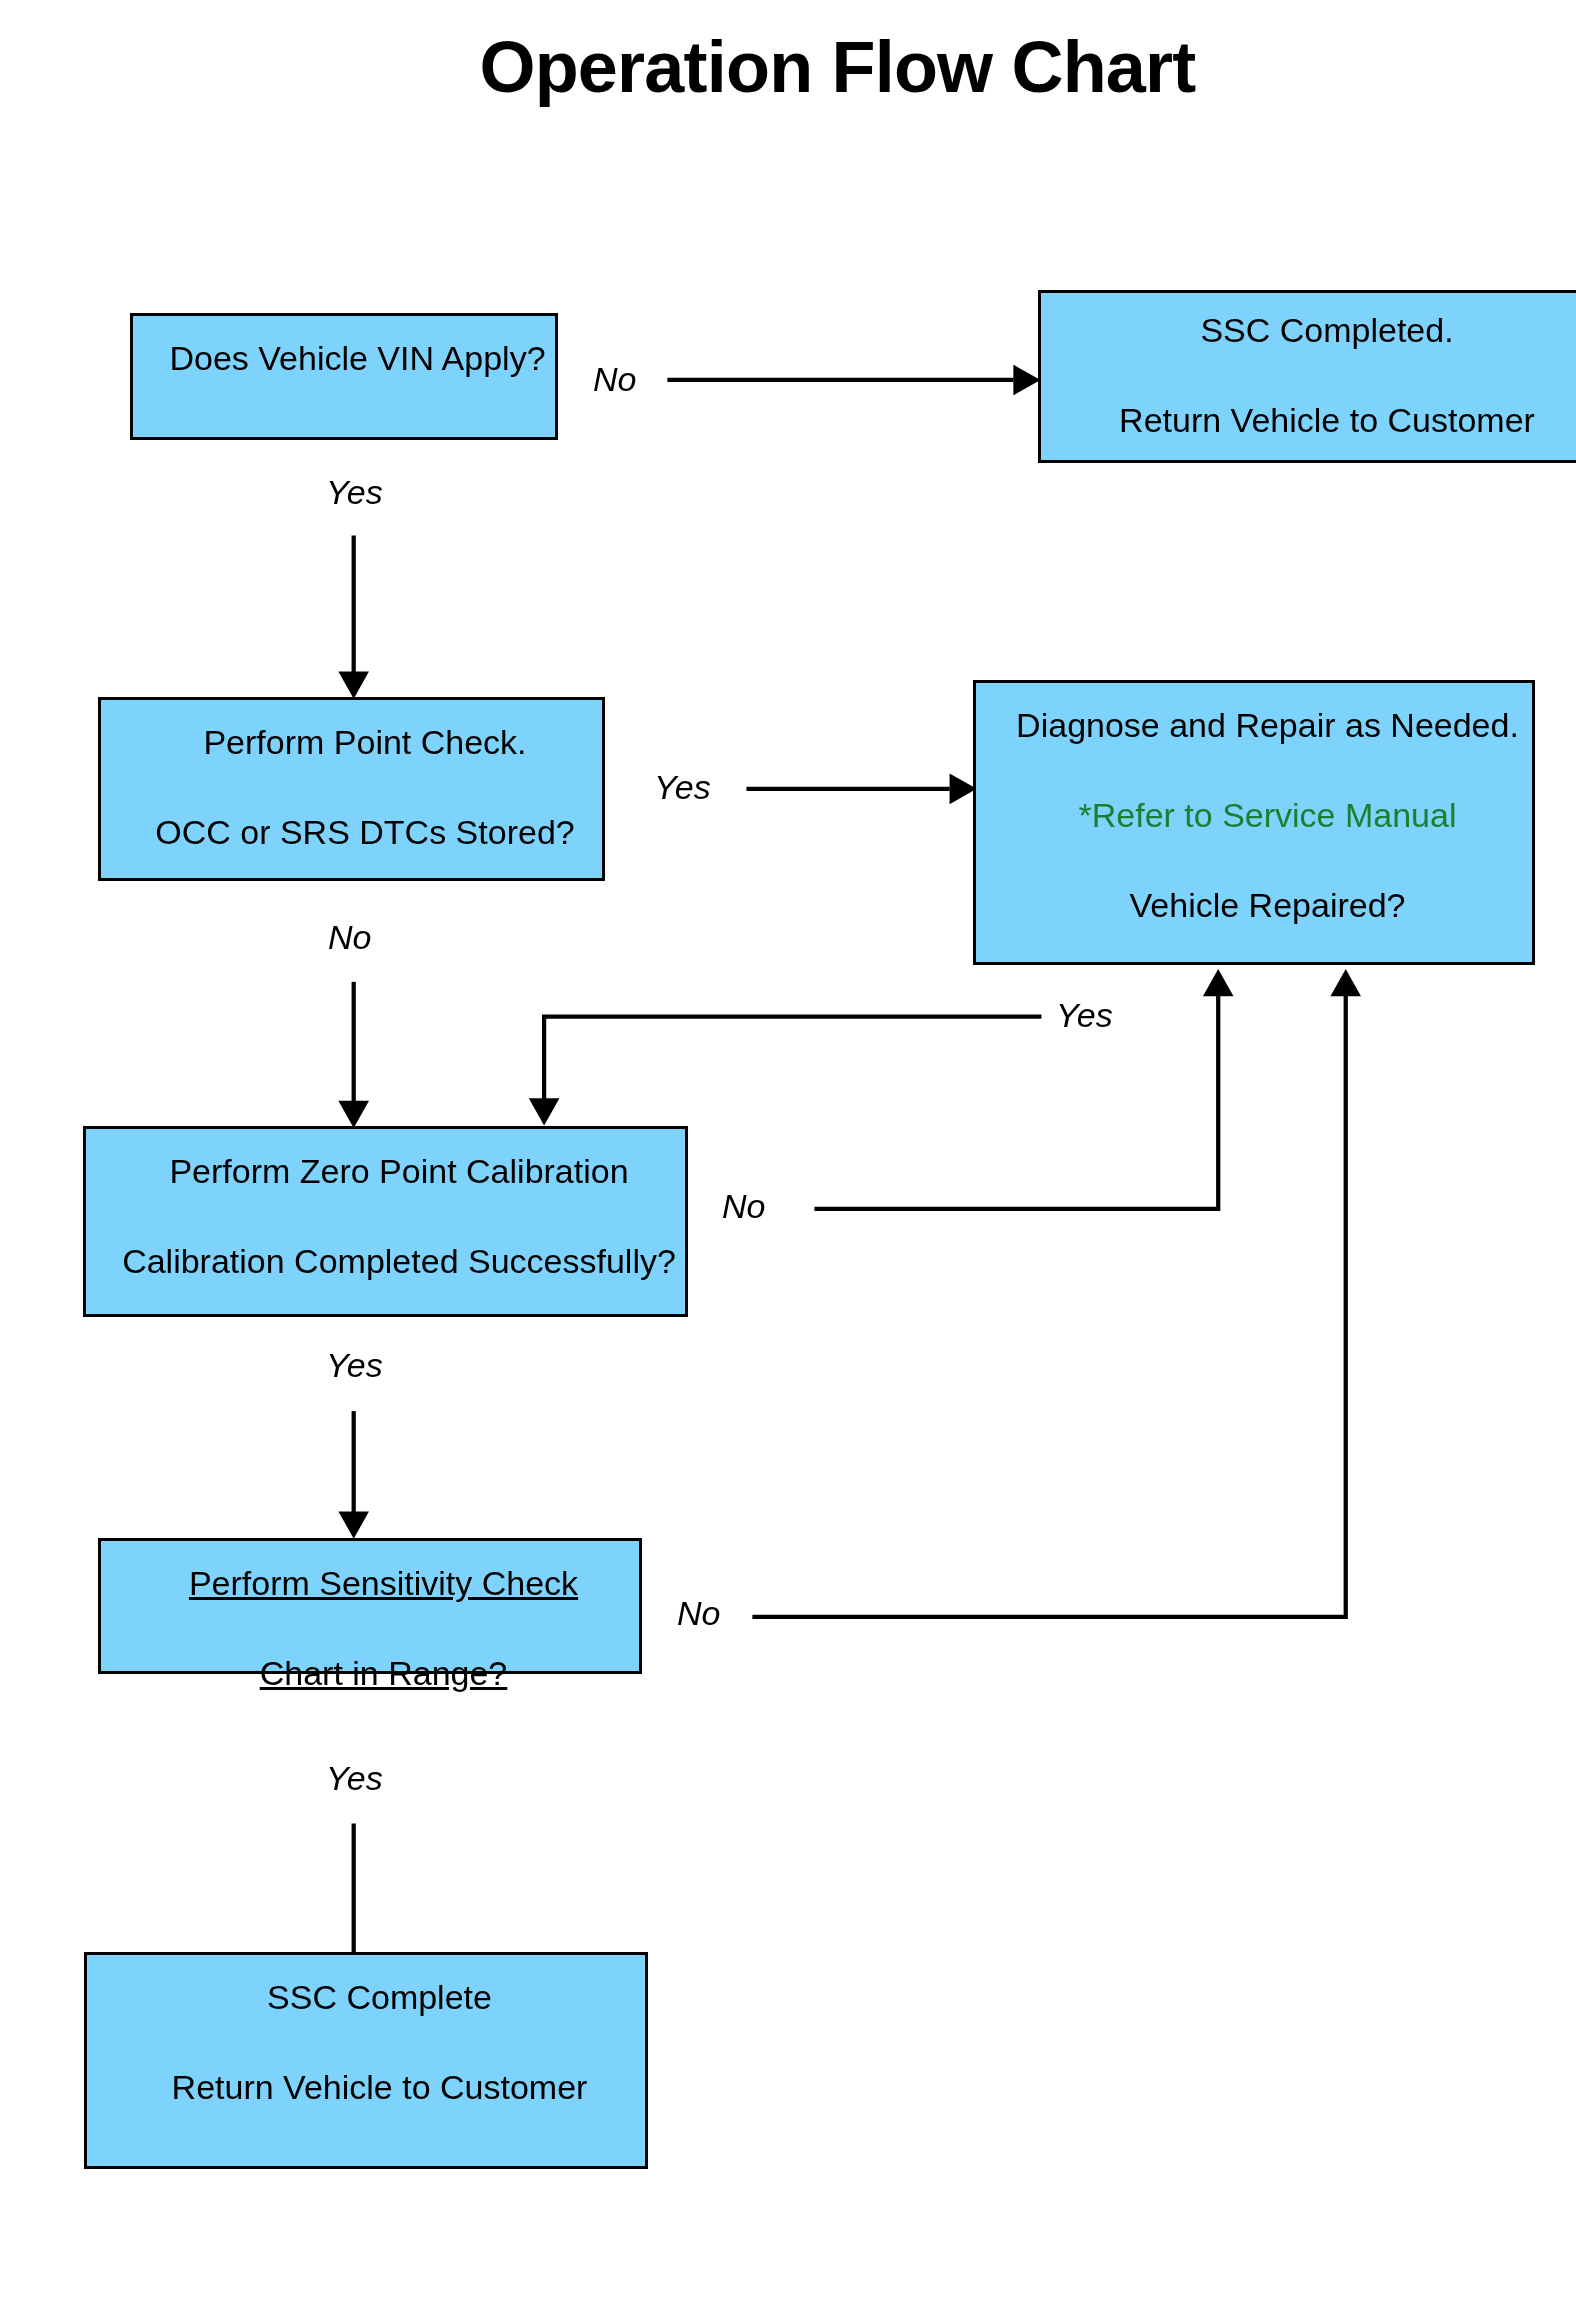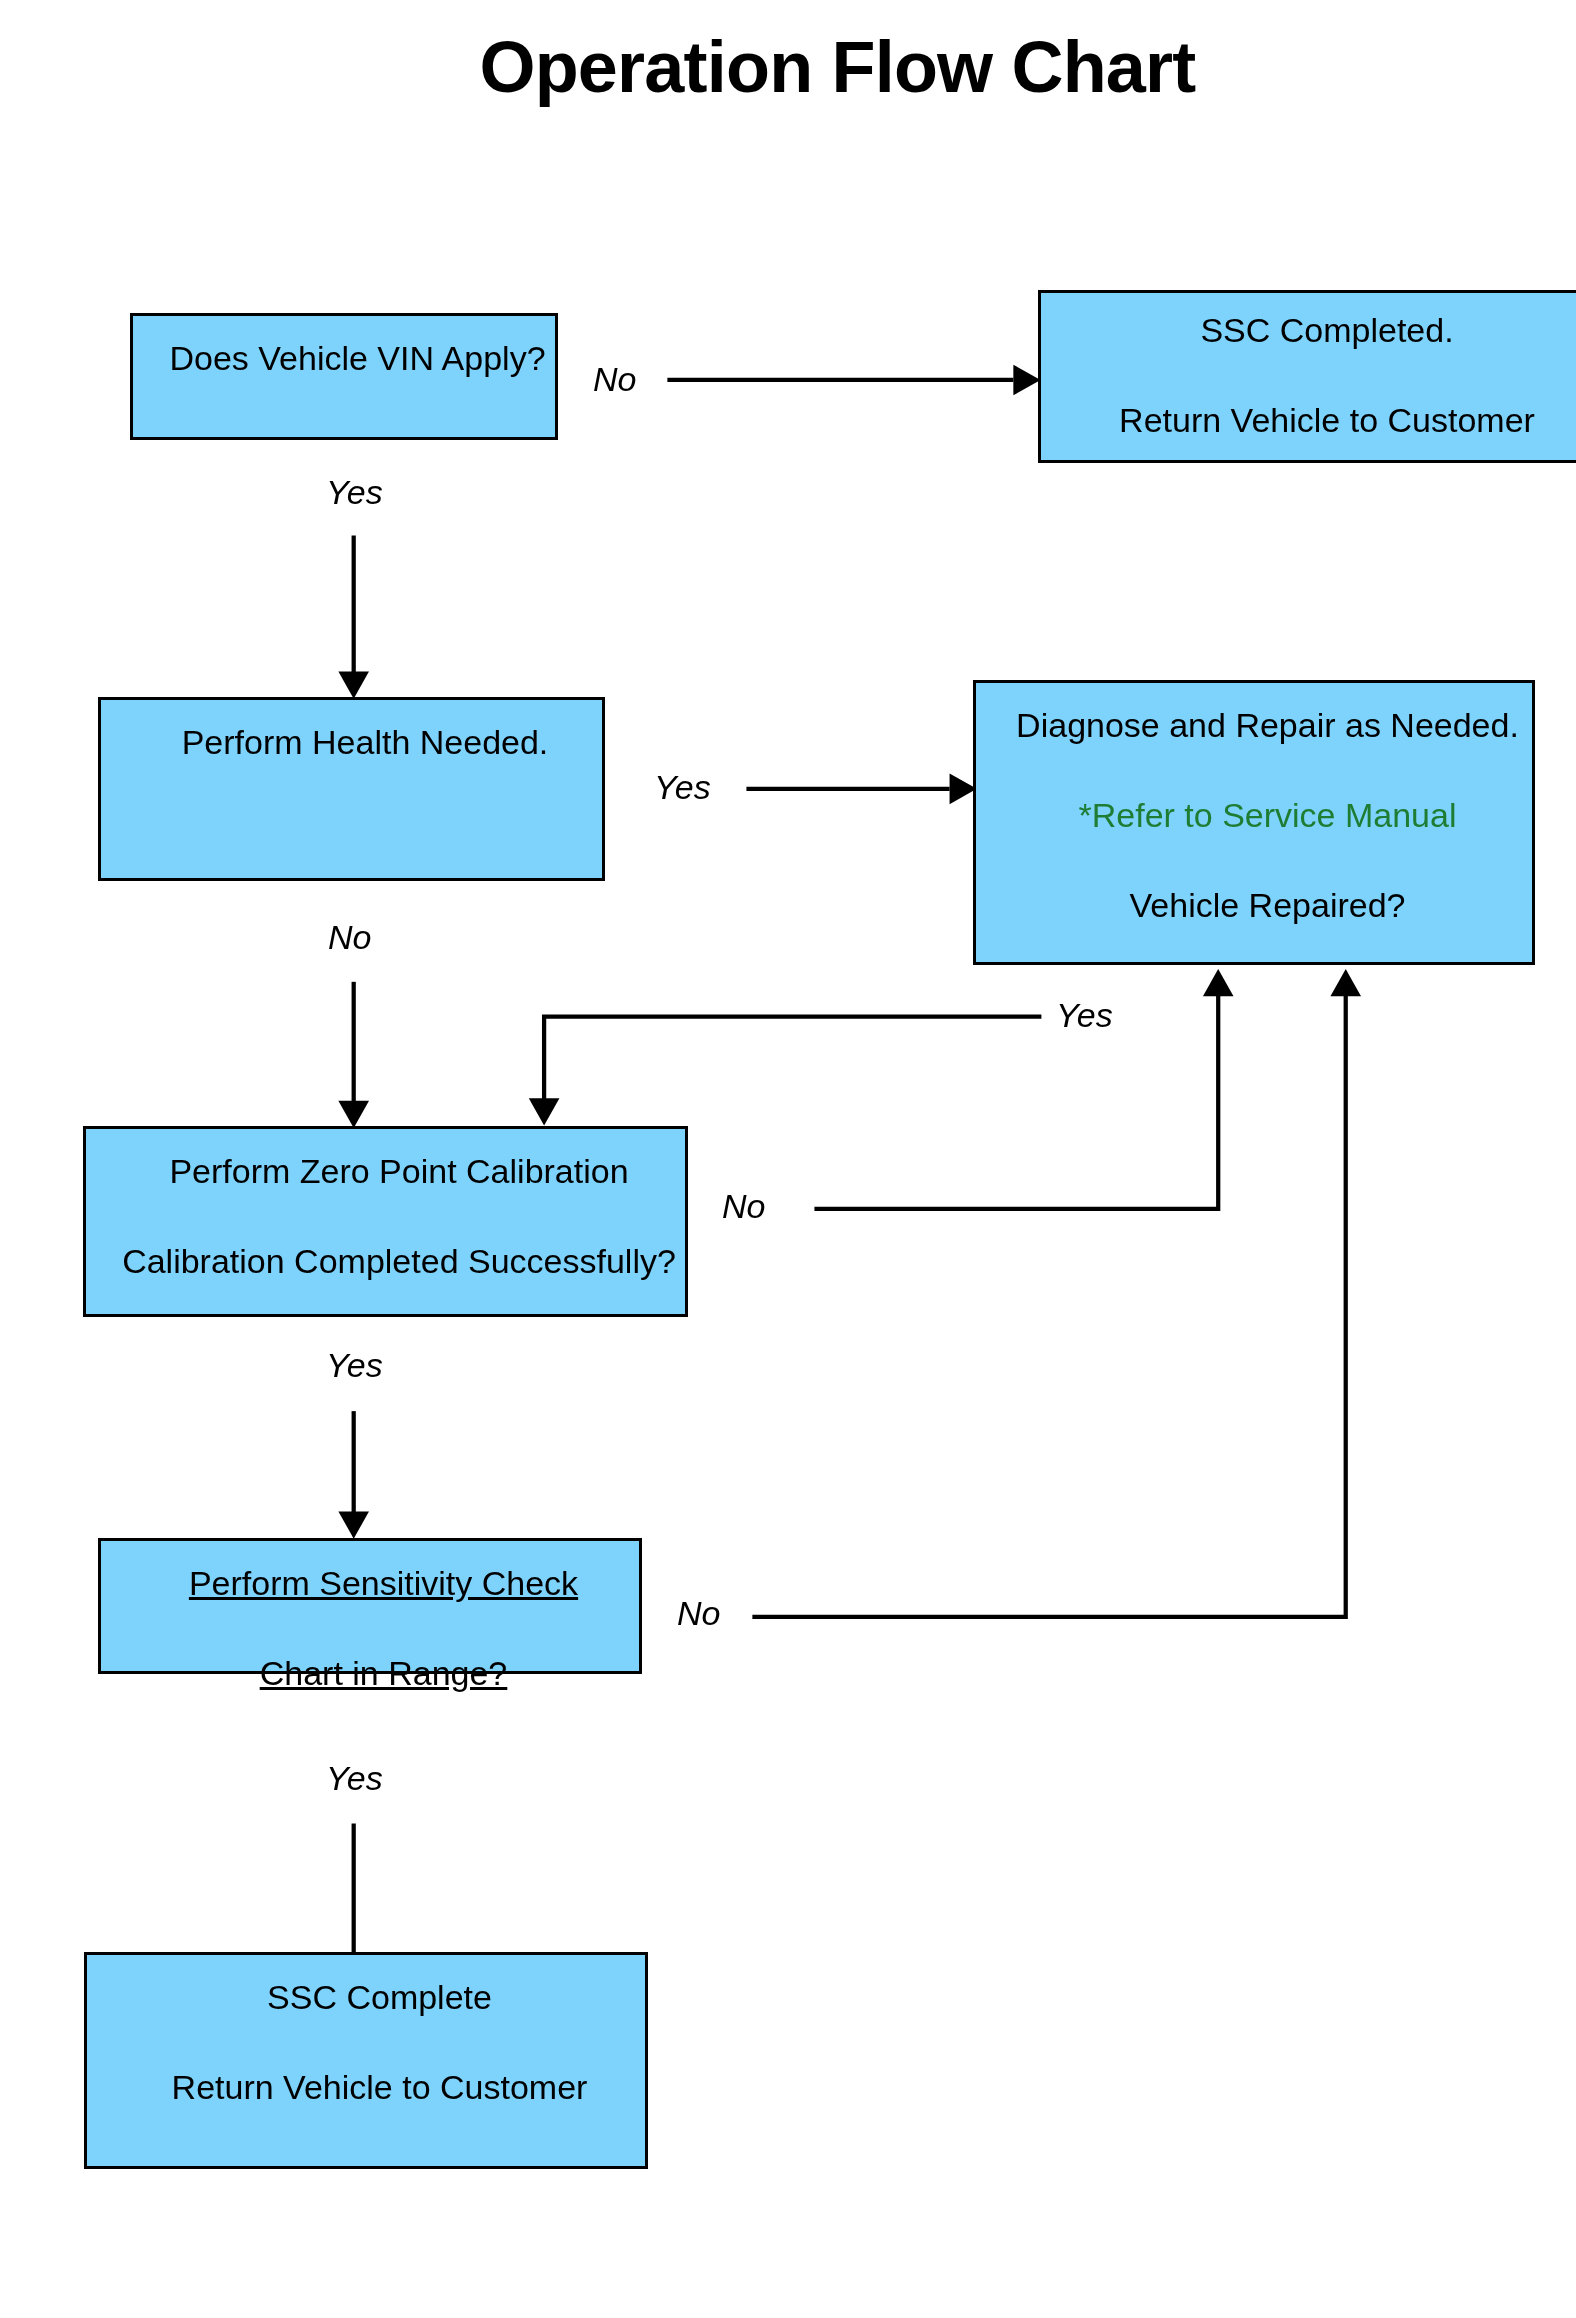--- a/index.html
+++ b/index.html
@@ -119,21 +119,22 @@
   <div class="node" style="left:130px; top:313px; width:428px; height:127px;">
     <span class="line">Does Vehicle VIN Apply?</span>
   </div>
 
   <div class="node" style="left:1038px; top:290px; width:551px; height:173px; padding-top:17px;">
     <span class="line">SSC Completed.</span>
     <span class="line">Return Vehicle to Customer</span>
   </div>
 
   <div class="node" style="left:98px; top:697px; width:507px; height:184px;">
-    <span class="line">Perform Health Needed.</span>
+    <span class="line">Perform Point Check.</span>
+    <span class="line">OCC or SRS DTCs Stored?</span>
   </div>
 
   <div class="node" style="left:83px; top:1126px; width:605px; height:191px;">
     <span class="line">Perform Zero Point Calibration</span>
     <span class="line">Calibration Completed Successfully?</span>
   </div>
 
   <div class="node" style="left:973px; top:680px; width:562px; height:285px;">
     <span class="line">Diagnose and Repair as Needed.</span>
     <span class="line" style="color: rgb(30, 125, 50);">*Refer to Service Manual</span>

